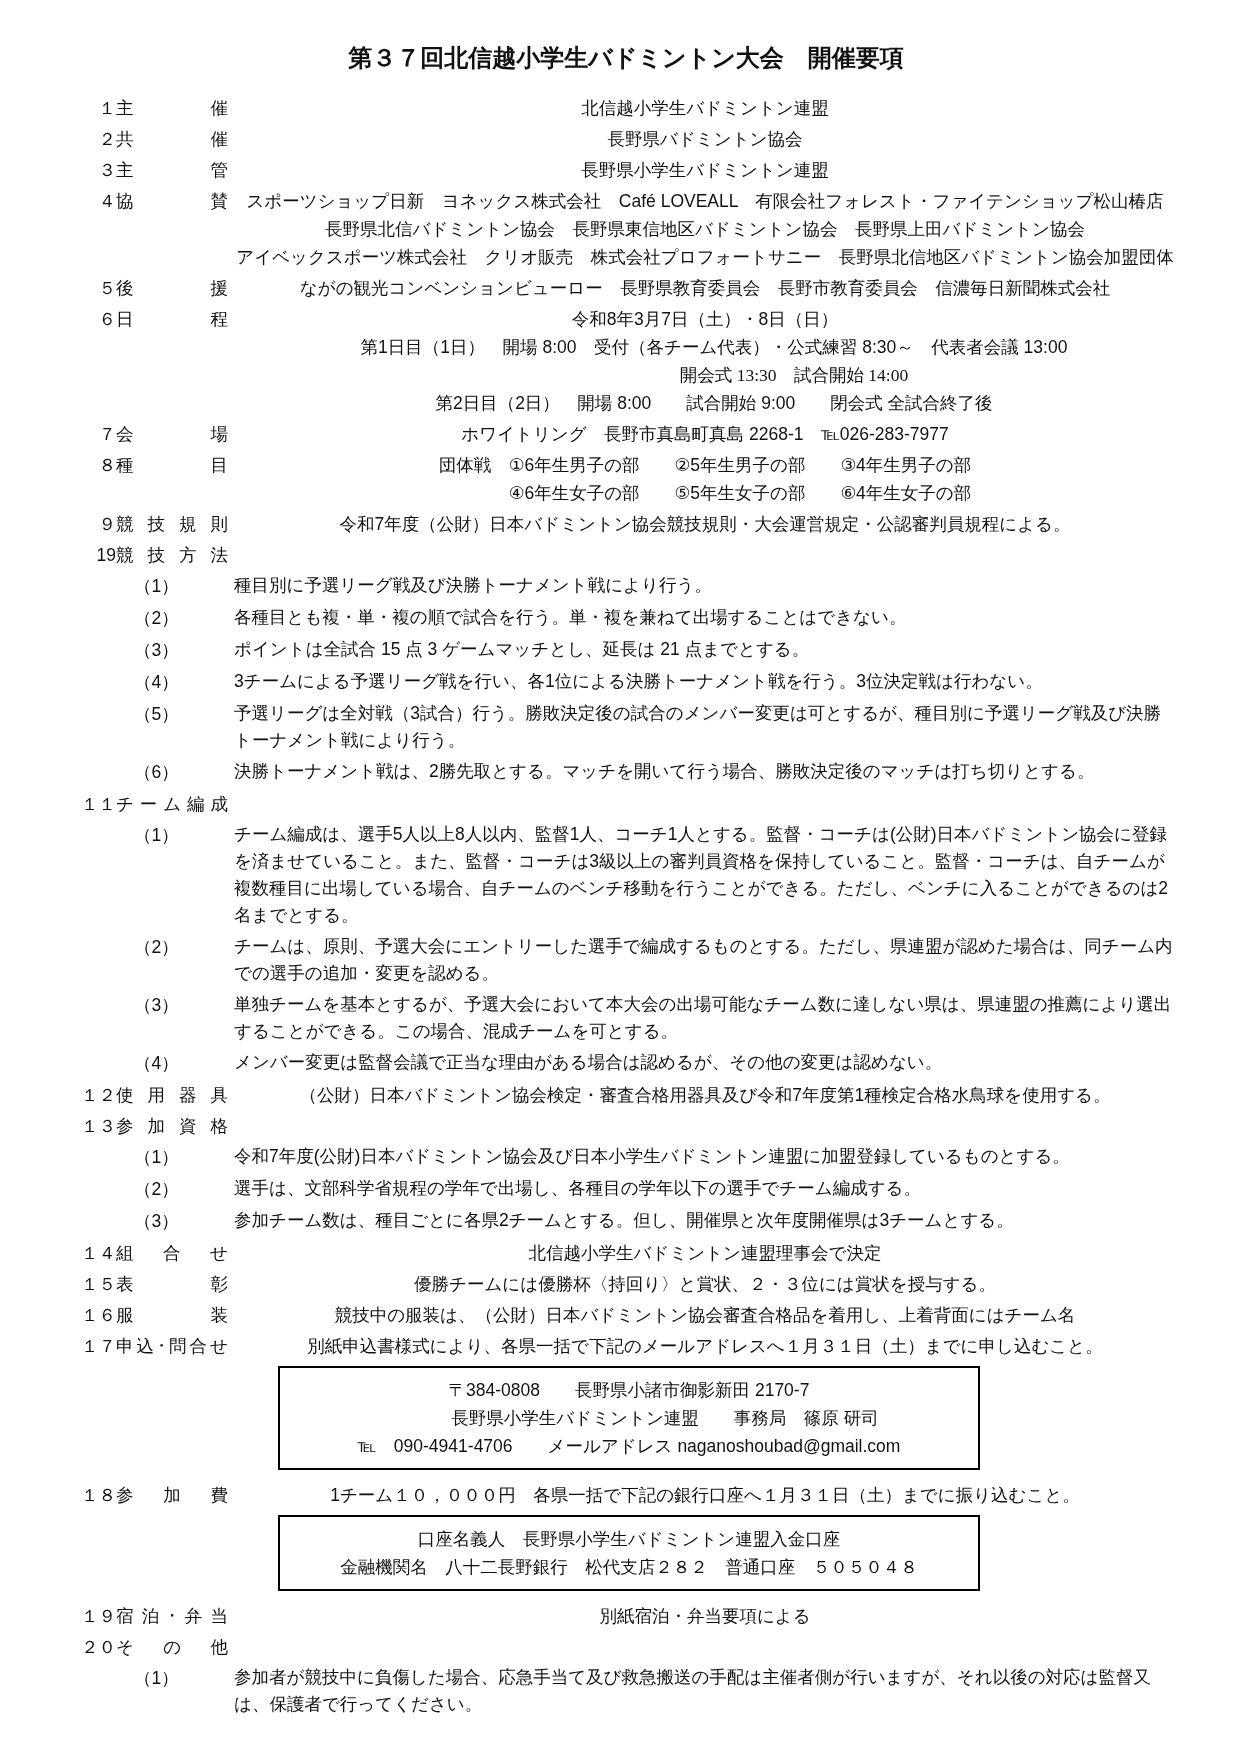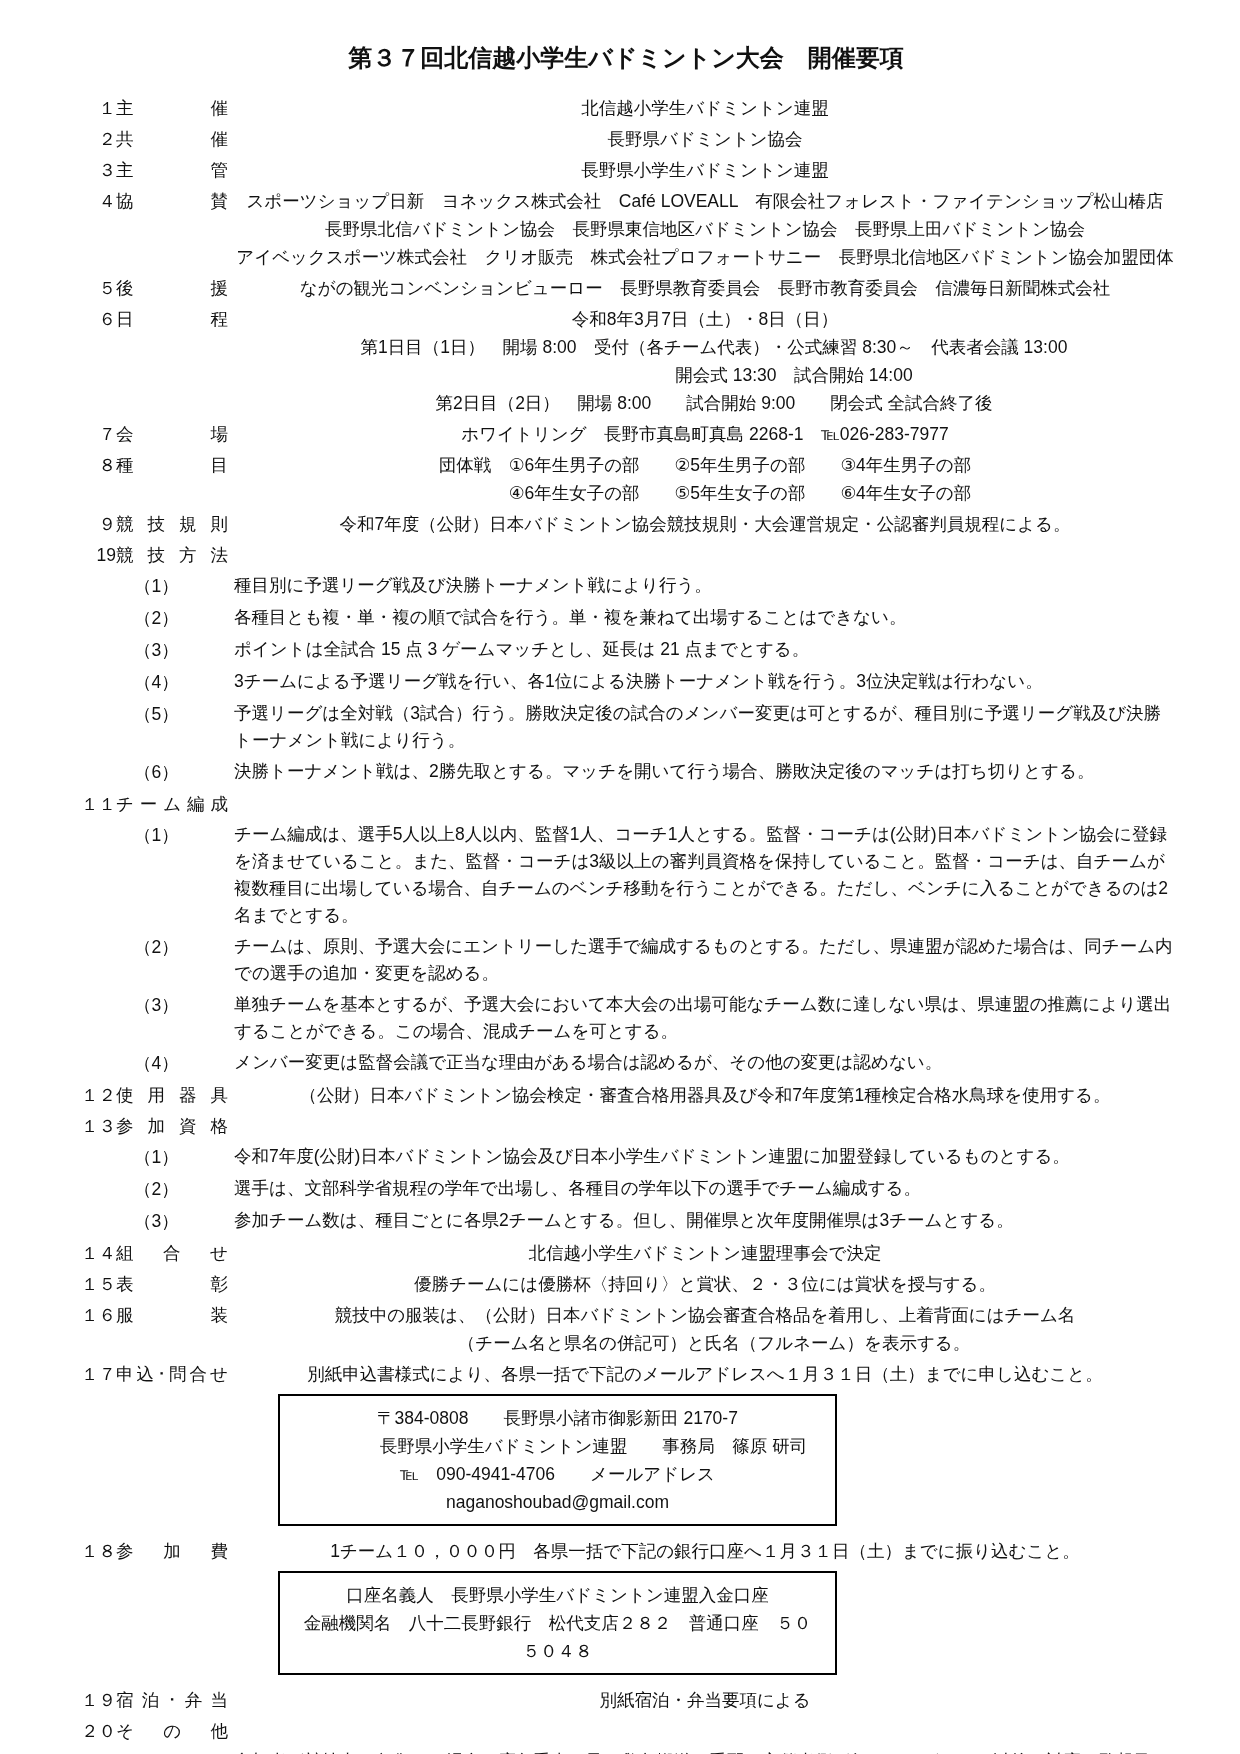--- a/index.html
+++ b/index.html
@@ -49,39 +49,39 @@
     white-space: nowrap;
     overflow: hidden;
   }
   .content {
     flex: 1;
     margin-left: 6px;
     text-align: center;
   }
   .line { line-height: 28px; }
   .indent-a { margin-left: 18px; }
-  .indent-b { margin-left: 178px; }
+  .indent-b { margin-left: 178px; font-family: Liberation Serif, serif; }
   .indent-c { margin-left: 70px; }
   .sub {
     display: flex;
     align-items: flex-start;
     margin-left: 58px;
     margin-bottom: 4px;
   }
   .sub .marker {
     width: 100px;
     flex: none;
   }
   .sub .text {
     flex: 1;
     line-height: 27px;
   }
   .box {
     border: 2px solid #000000;
-    width: 559px;
+    width: 702px;
     box-sizing: border-box;
     margin: 6px 0 8px 44px;
     padding: 8px 18px;
     line-height: 34px;
   }
   .box .bline-indent { margin-left: 72px; }
 </style>
 </head>
 <body>
 
@@ -259,21 +259,20 @@
     <div class="content">
       <div class="line">優勝チームには優勝杯〈持回り〉と賞状、２・３位には賞状を授与する。</div>
     </div>
   </div>
 
   <div class="item">
     <span class="no">１６</span>
     <span class="label">服装</span>
     <div class="content">
       <div class="line">競技中の服装は、（公財）日本バドミントン協会審査合格品を着用し、上着背面にはチーム名</div>
-      <div class="line indent-a">（チーム名と県名の併記可）と氏名（フルネーム）を表示する。</div>
     </div>
   </div>
 
   <div class="item">
     <span class="no">１７</span>
     <span class="label">申込･問合せ</span>
     <div class="content">
       <div class="line">別紙申込書様式により、各県一括で下記のメールアドレスへ１月３１日（土）までに申し込むこと。</div>
       <div class="box">
         <div class="line">〒384-0808　　長野県小諸市御影新田 2170-7</div>

